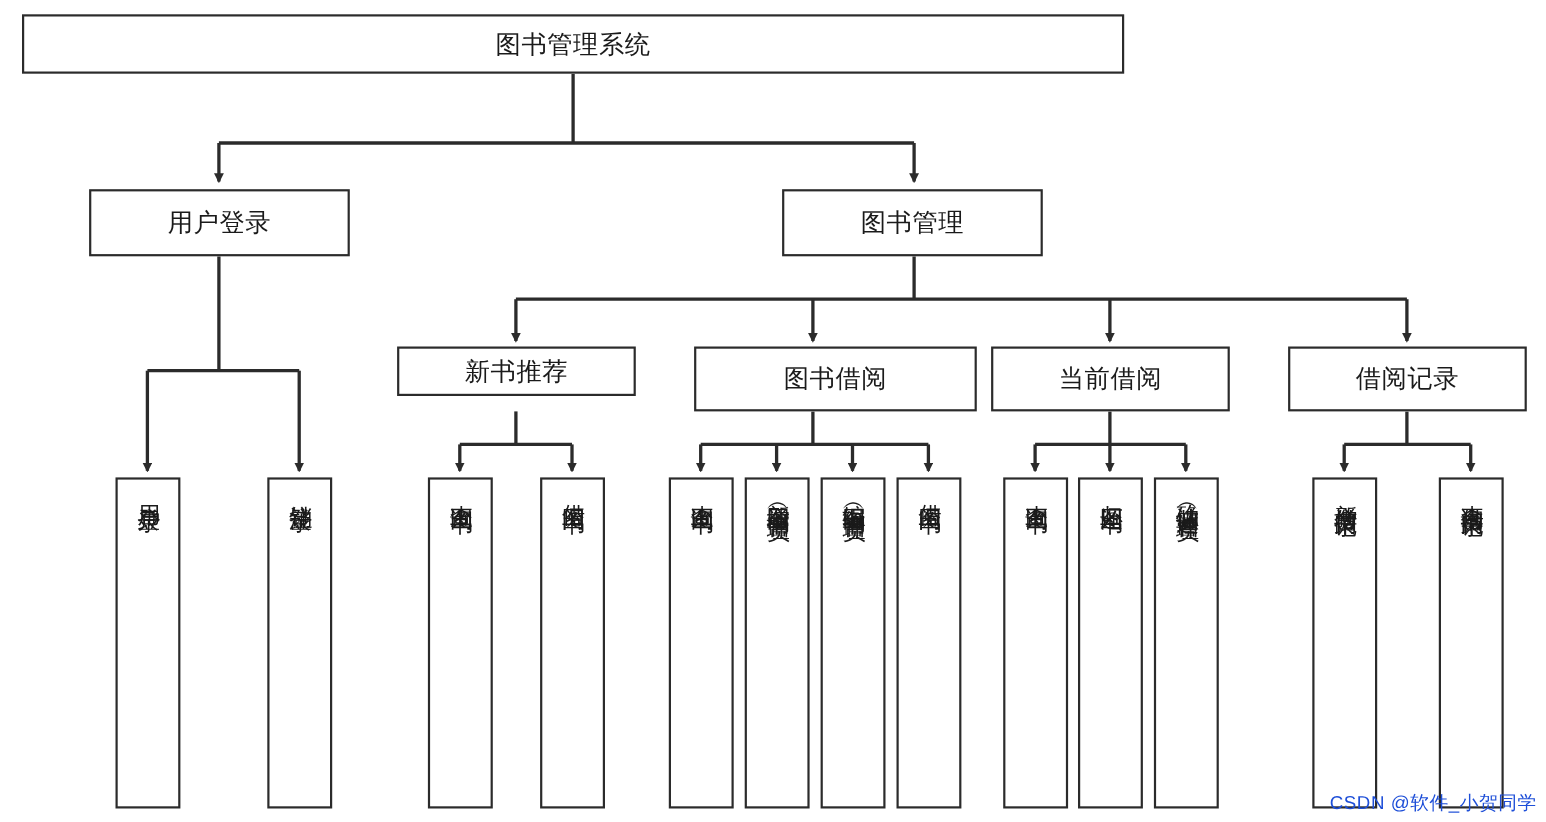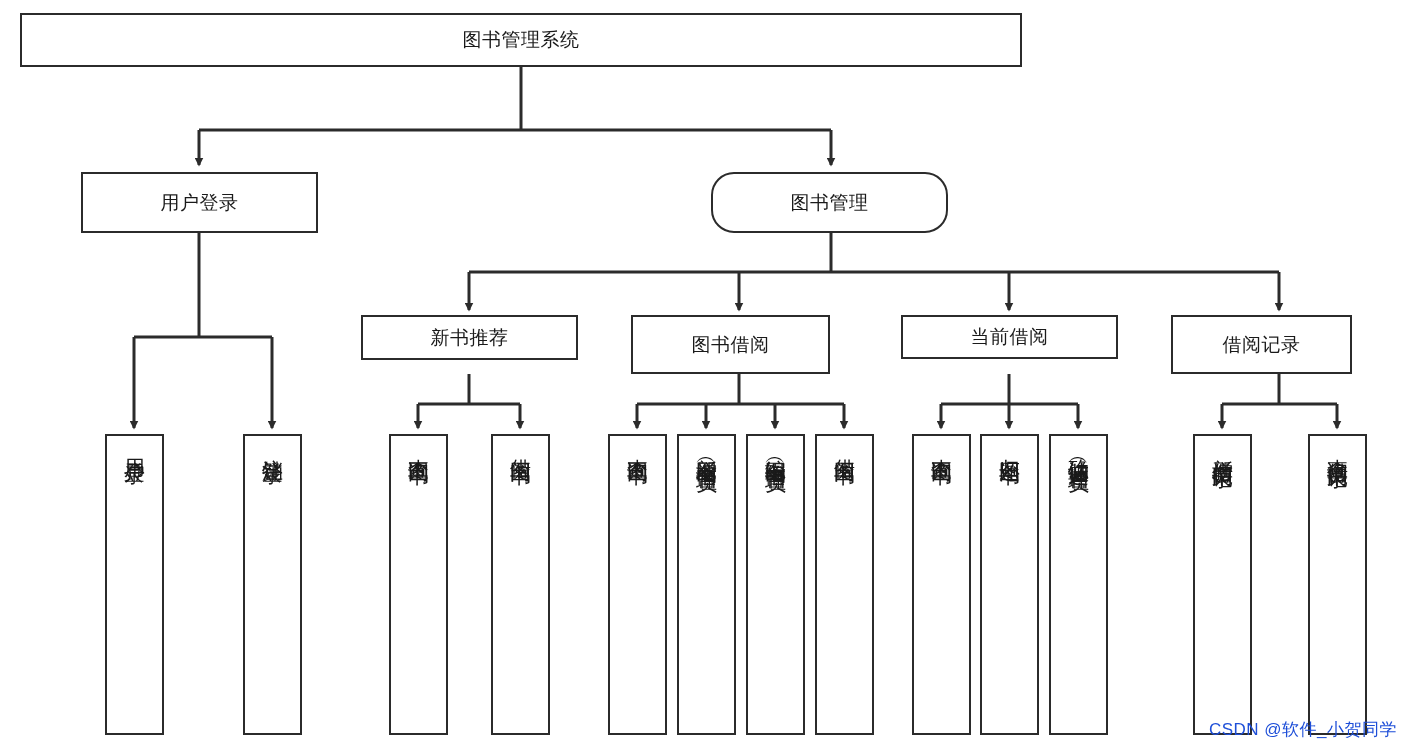--- a/index.html
+++ b/index.html
@@ -37,21 +37,21 @@
     color: #1a1a1a;
     line-height: 1.15;
   }
   .node-label {
     display: block;
     text-align: center;
     white-space: pre-line;
   }
   
   .node.horiz .node-label {
-    font-size: 19px;
+    font-size: 23px;
     letter-spacing: 0.5px;
   }
   
   .node.vert {
     align-items: flex-start;
     padding-top: 6px;
   }
   .node.vert .node-label {
     writing-mode: vertical-rl;
     text-orientation: upright;
@@ -125,34 +125,34 @@
     </g>
   </svg>
 
   <div class="node horiz" style="left:20px; top:13px; width:1002px; height:54px;">
     <span class="node-label">图书管理系统</span>
   </div>
 
   <div class="node horiz" style="left:81px; top:172px; width:237px; height:61px;">
     <span class="node-label">用户登录</span>
   </div>
-  <div class="node horiz" style="left:711px; top:172px; width:237px; height:61px;border-radius:23px;">
+  <div class="node horiz" style="left:711px; top:172px; width:237px; height:61px;">
     <span class="node-label">图书管理</span>
   </div>
 
   <div class="node horiz" style="left:361px; top:315px; width:217px; height:45px;">
     <span class="node-label">新书推荐</span>
   </div>
-  <div class="node horiz" style="left:631px; top:315px; width:199px; height:59px;">
+  <div class="node horiz" style="left:631px; top:315px; width:257px; height:59px;">
     <span class="node-label">图书借阅</span>
   </div>
-  <div class="node horiz" style="left:901px; top:315px; width:217px; height:44px;">
+  <div class="node horiz" style="left:901px; top:315px; width:217px; height:59px;">
     <span class="node-label">当前借阅</span>
   </div>
-  <div class="node horiz" style="left:1171px; top:315px; width:181px; height:59px;">
+  <div class="node horiz" style="left:1171px; top:315px; width:217px; height:59px;">
     <span class="node-label">借阅记录</span>
   </div>
 
   <div class="node vert" style="left:105px; top:434px; width:59px; height:301px;">
     <span class="node-label">用户登录</span>
   </div>
   <div class="node vert" style="left:243px; top:434px; width:59px; height:301px;">
     <span class="node-label">注销登录</span>
   </div>
 

